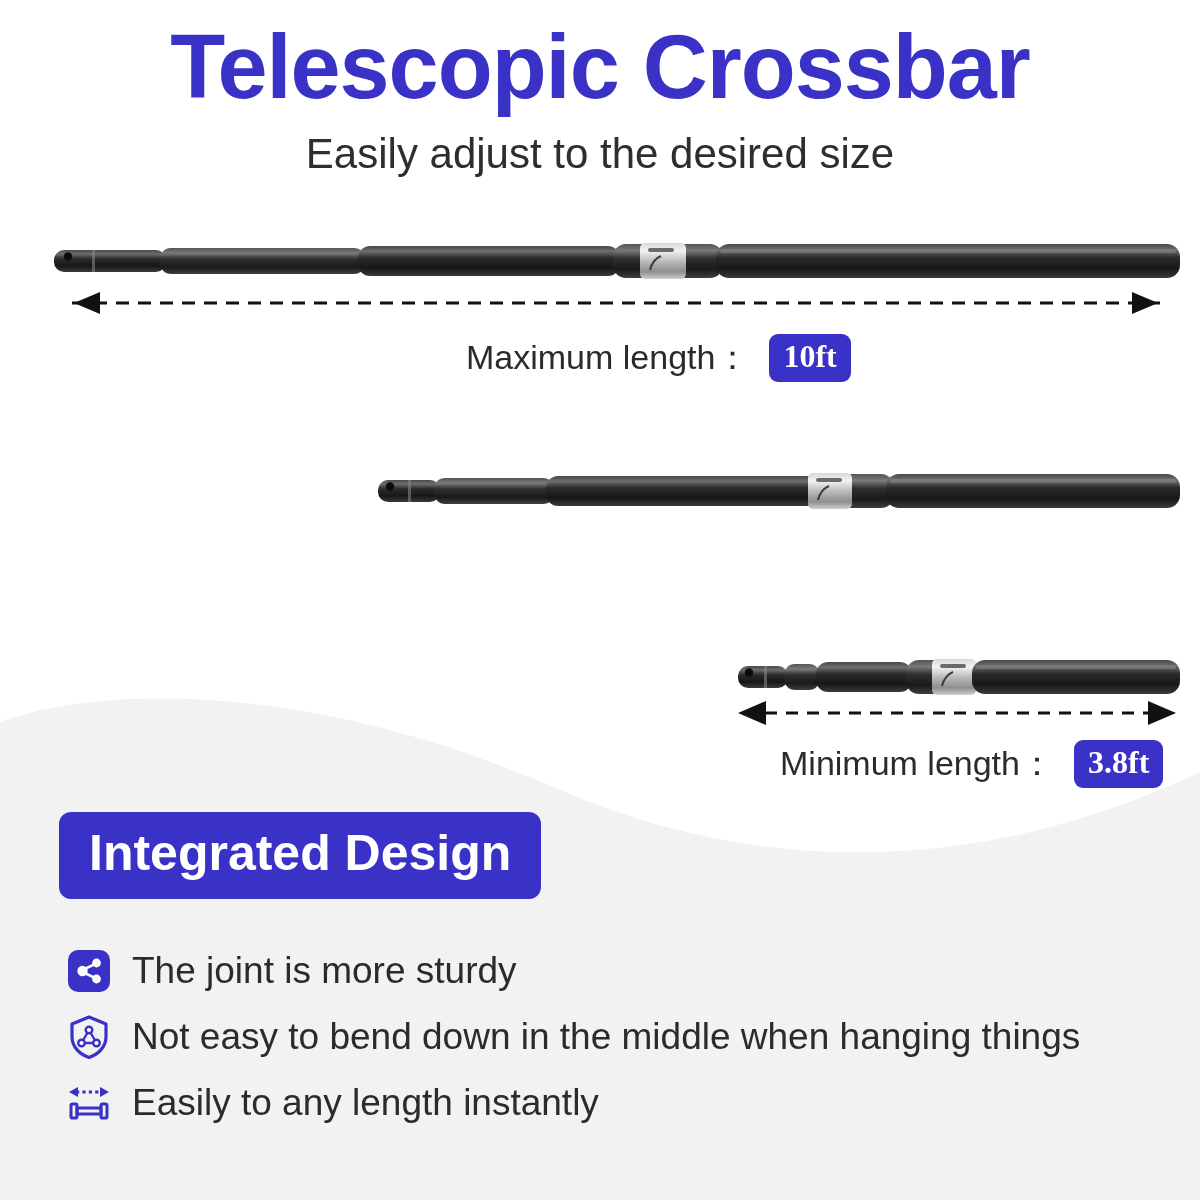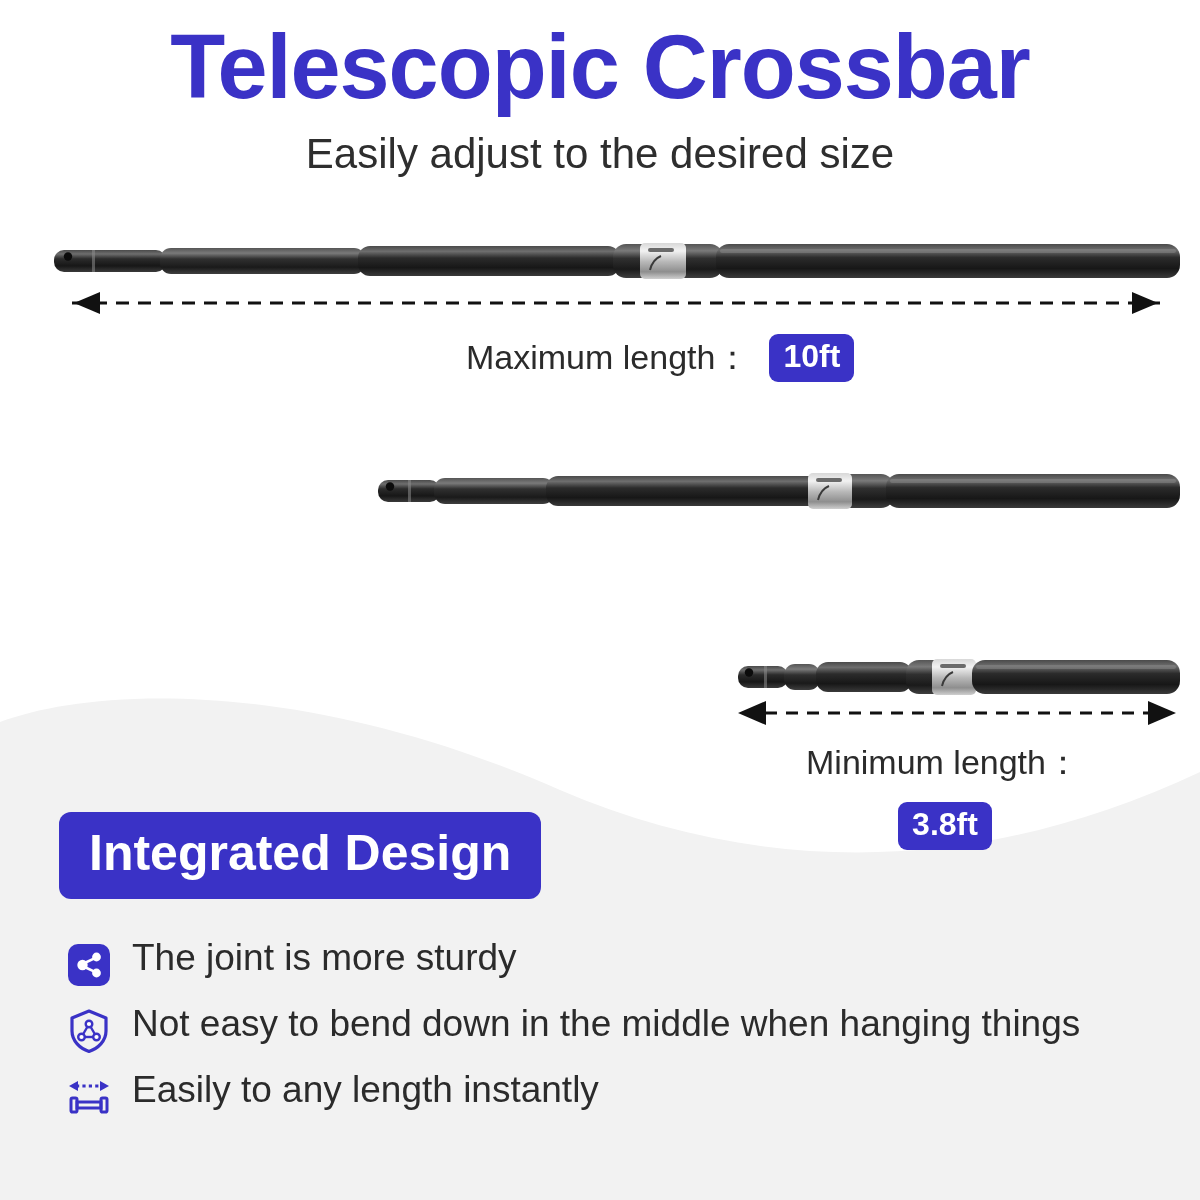--- a/index.html
+++ b/index.html
@@ -87,21 +87,21 @@
   .badge {
     display: inline-block;
     background: #3a32c6;
     color: #ffffff;
     font-weight: bold;
     font-size: 32px;
     border-radius: 9px;
     padding: 5px 14px 7px 14px;
     margin-left: 4px;
     line-height: 1.12;
-    font-family: Liberation Sans, sans-serif;
+    font-family: Liberation Serif, serif;
   }
 
   
   .section-heading {
     position: absolute;
     left: 59px;
     top: 812px;
     z-index: 6;
     background: #3a32c6;
     border-radius: 12px;
@@ -119,20 +119,21 @@
   
   .features {
     position: absolute;
     left: 62px;
     top: 938px;
     width: 1110px;
     z-index: 6;
   }
   .feature-row {
     display: flex;
+    align-items: center;
     height: 66px;
     margin-bottom: 0px;
   }
   .feature-icon {
     width: 54px;
     height: 54px;
     flex: 0 0 54px;
     display: flex;
     align-items: center;
     justify-content: center;
@@ -287,21 +288,21 @@
     <rect x="238" y="12" width="208" height="34" rx="13" fill="url(#tube1c)"></rect>
     <rect x="242" y="17" width="200" height="4" rx="2" fill="#8f8f8f" opacity="0.45"></rect>
   </svg>
 
   <svg class="dim-arrow" style="left:730px; top:700px; width:454px; height:26px;" viewBox="0 0 454 26">
     <line x1="14" y1="13" x2="440" y2="13" stroke="#111111" stroke-width="3" stroke-dasharray="12 9"></line>
     <polygon points="8,13 36,1 36,25" fill="#111111"></polygon>
     <polygon points="446,13 418,1 418,25" fill="#111111"></polygon>
   </svg>
 
-  <div class="length-caption" style="left:806px; top:740px;flex-direction:column;">
+  <div class="length-caption" style="left:780px; top:740px;">
     <span class="cap-text">Minimum length：</span>
     <span class="badge">3.8ft</span>
   </div>
 
   <div class="section-heading">
     <span class="sh-text">Integrated Design</span>
   </div>
 
   <div class="features">
 

